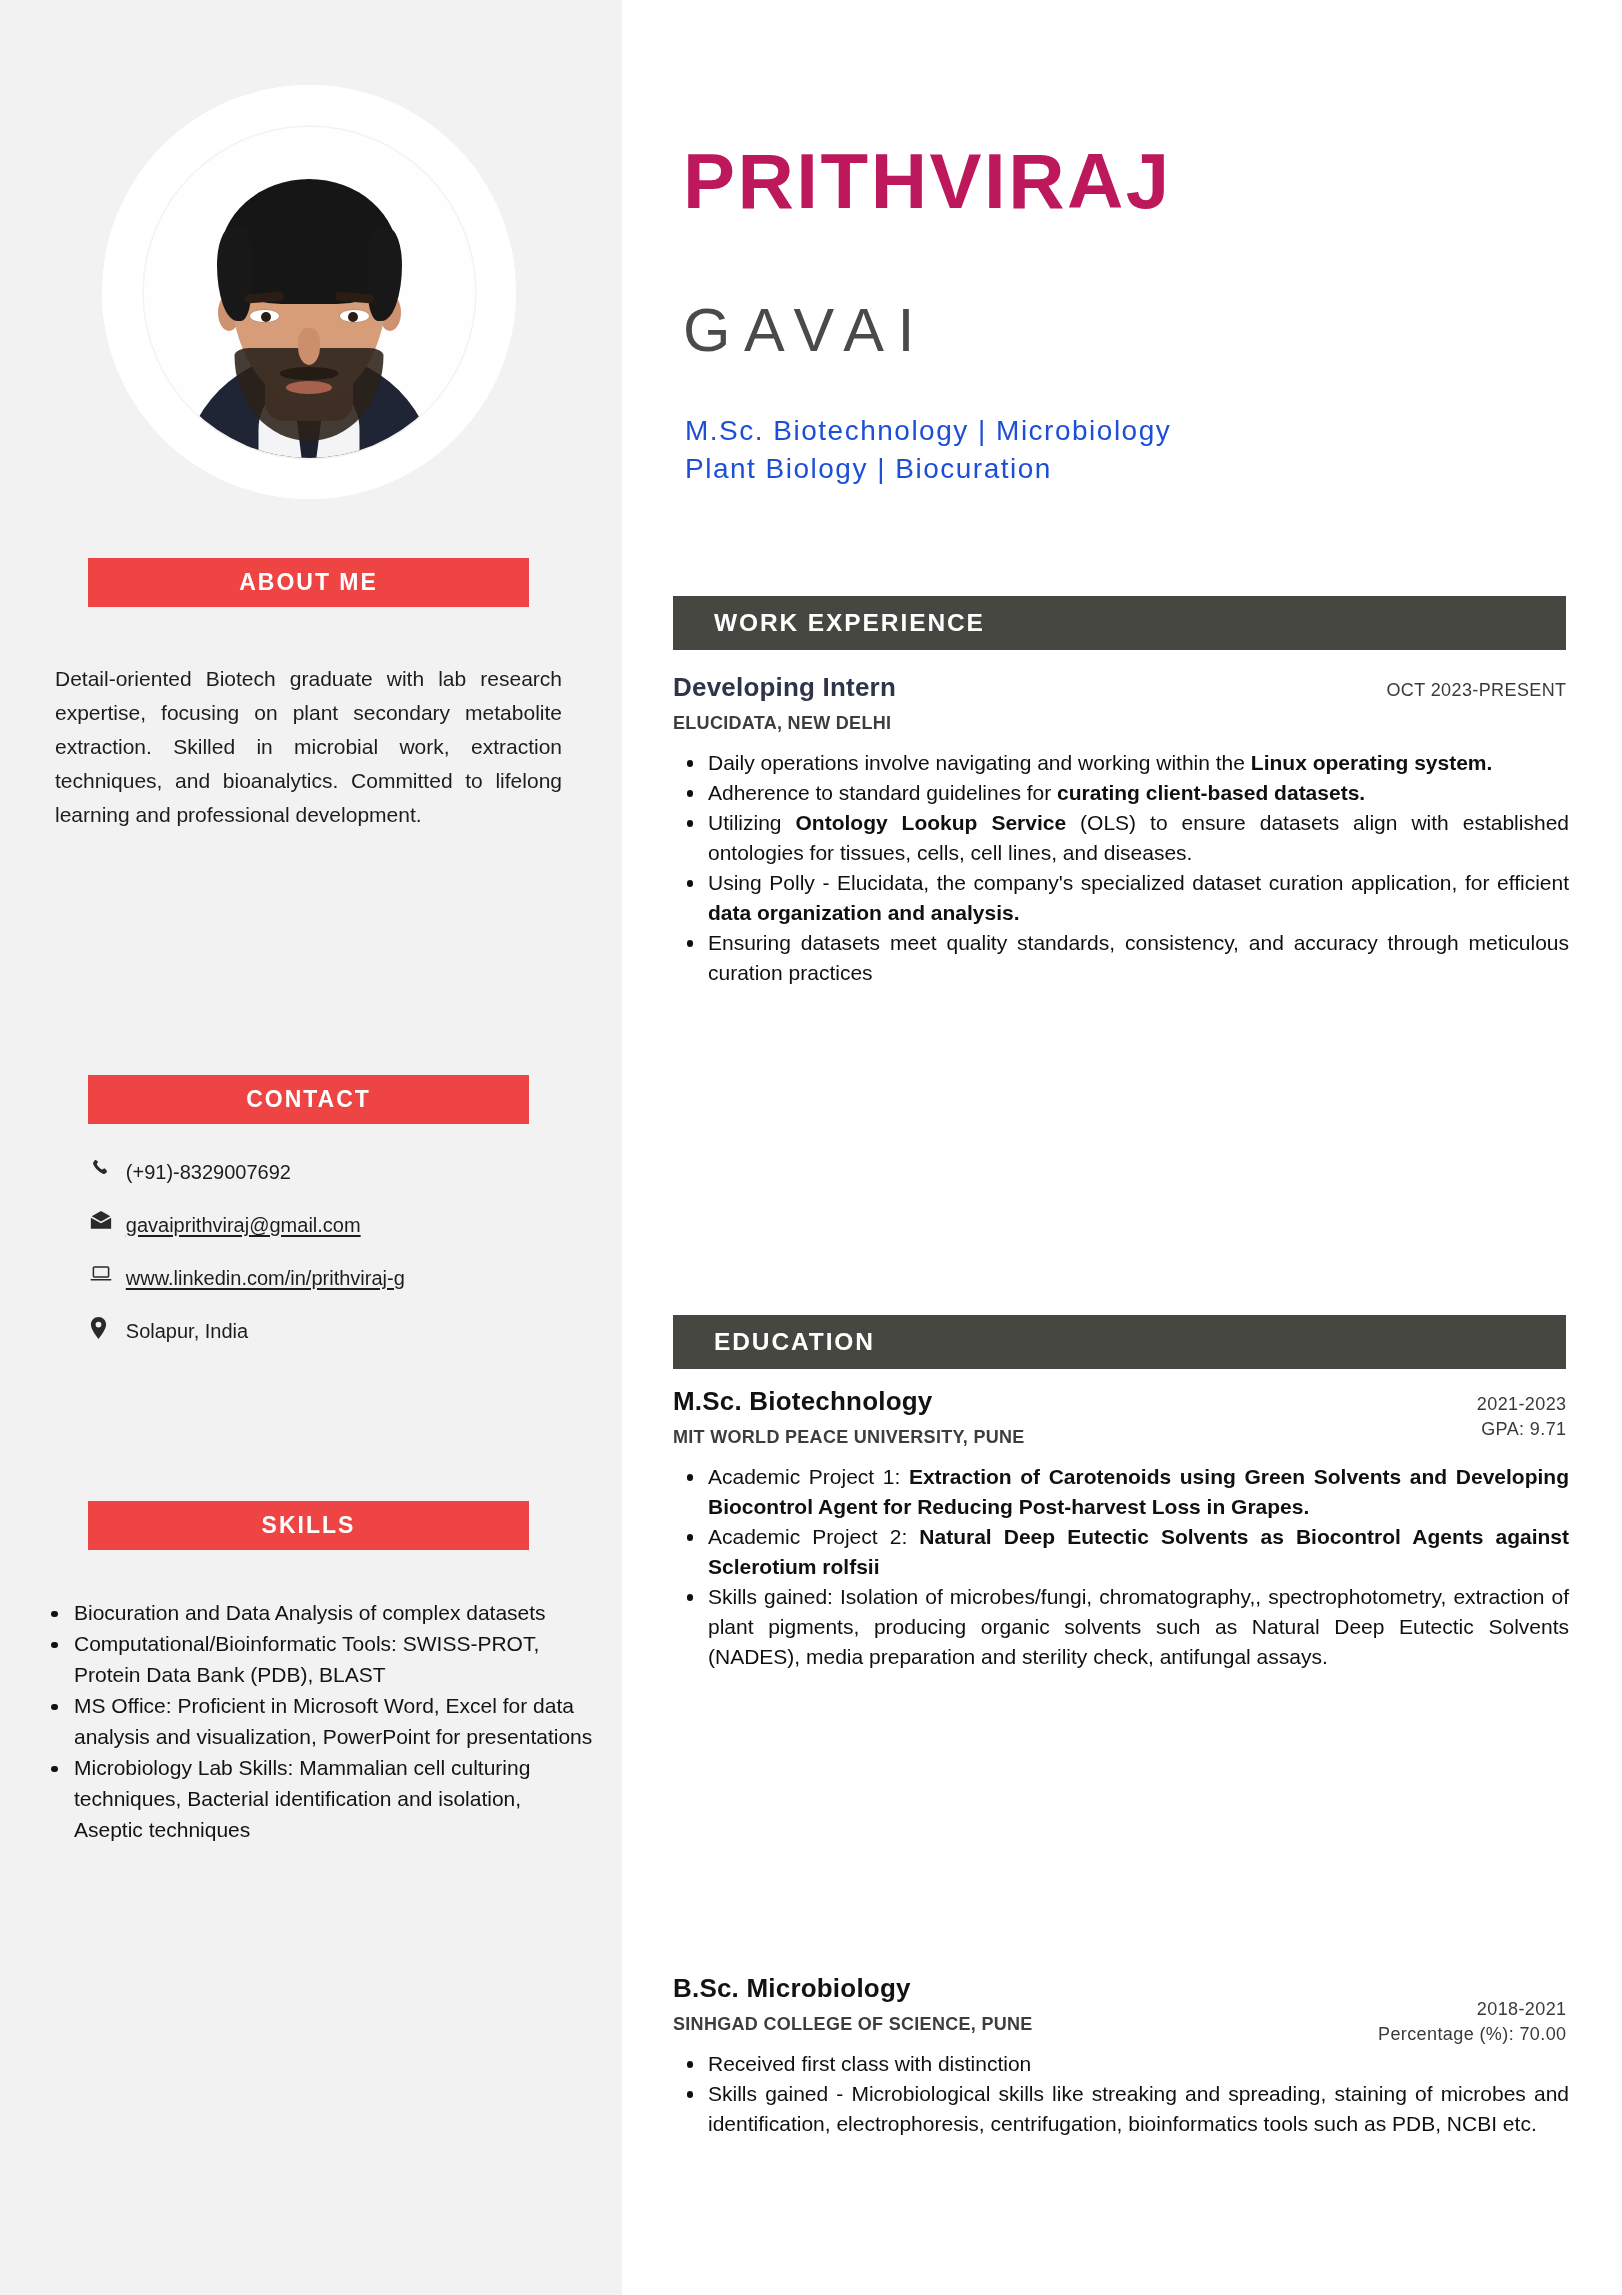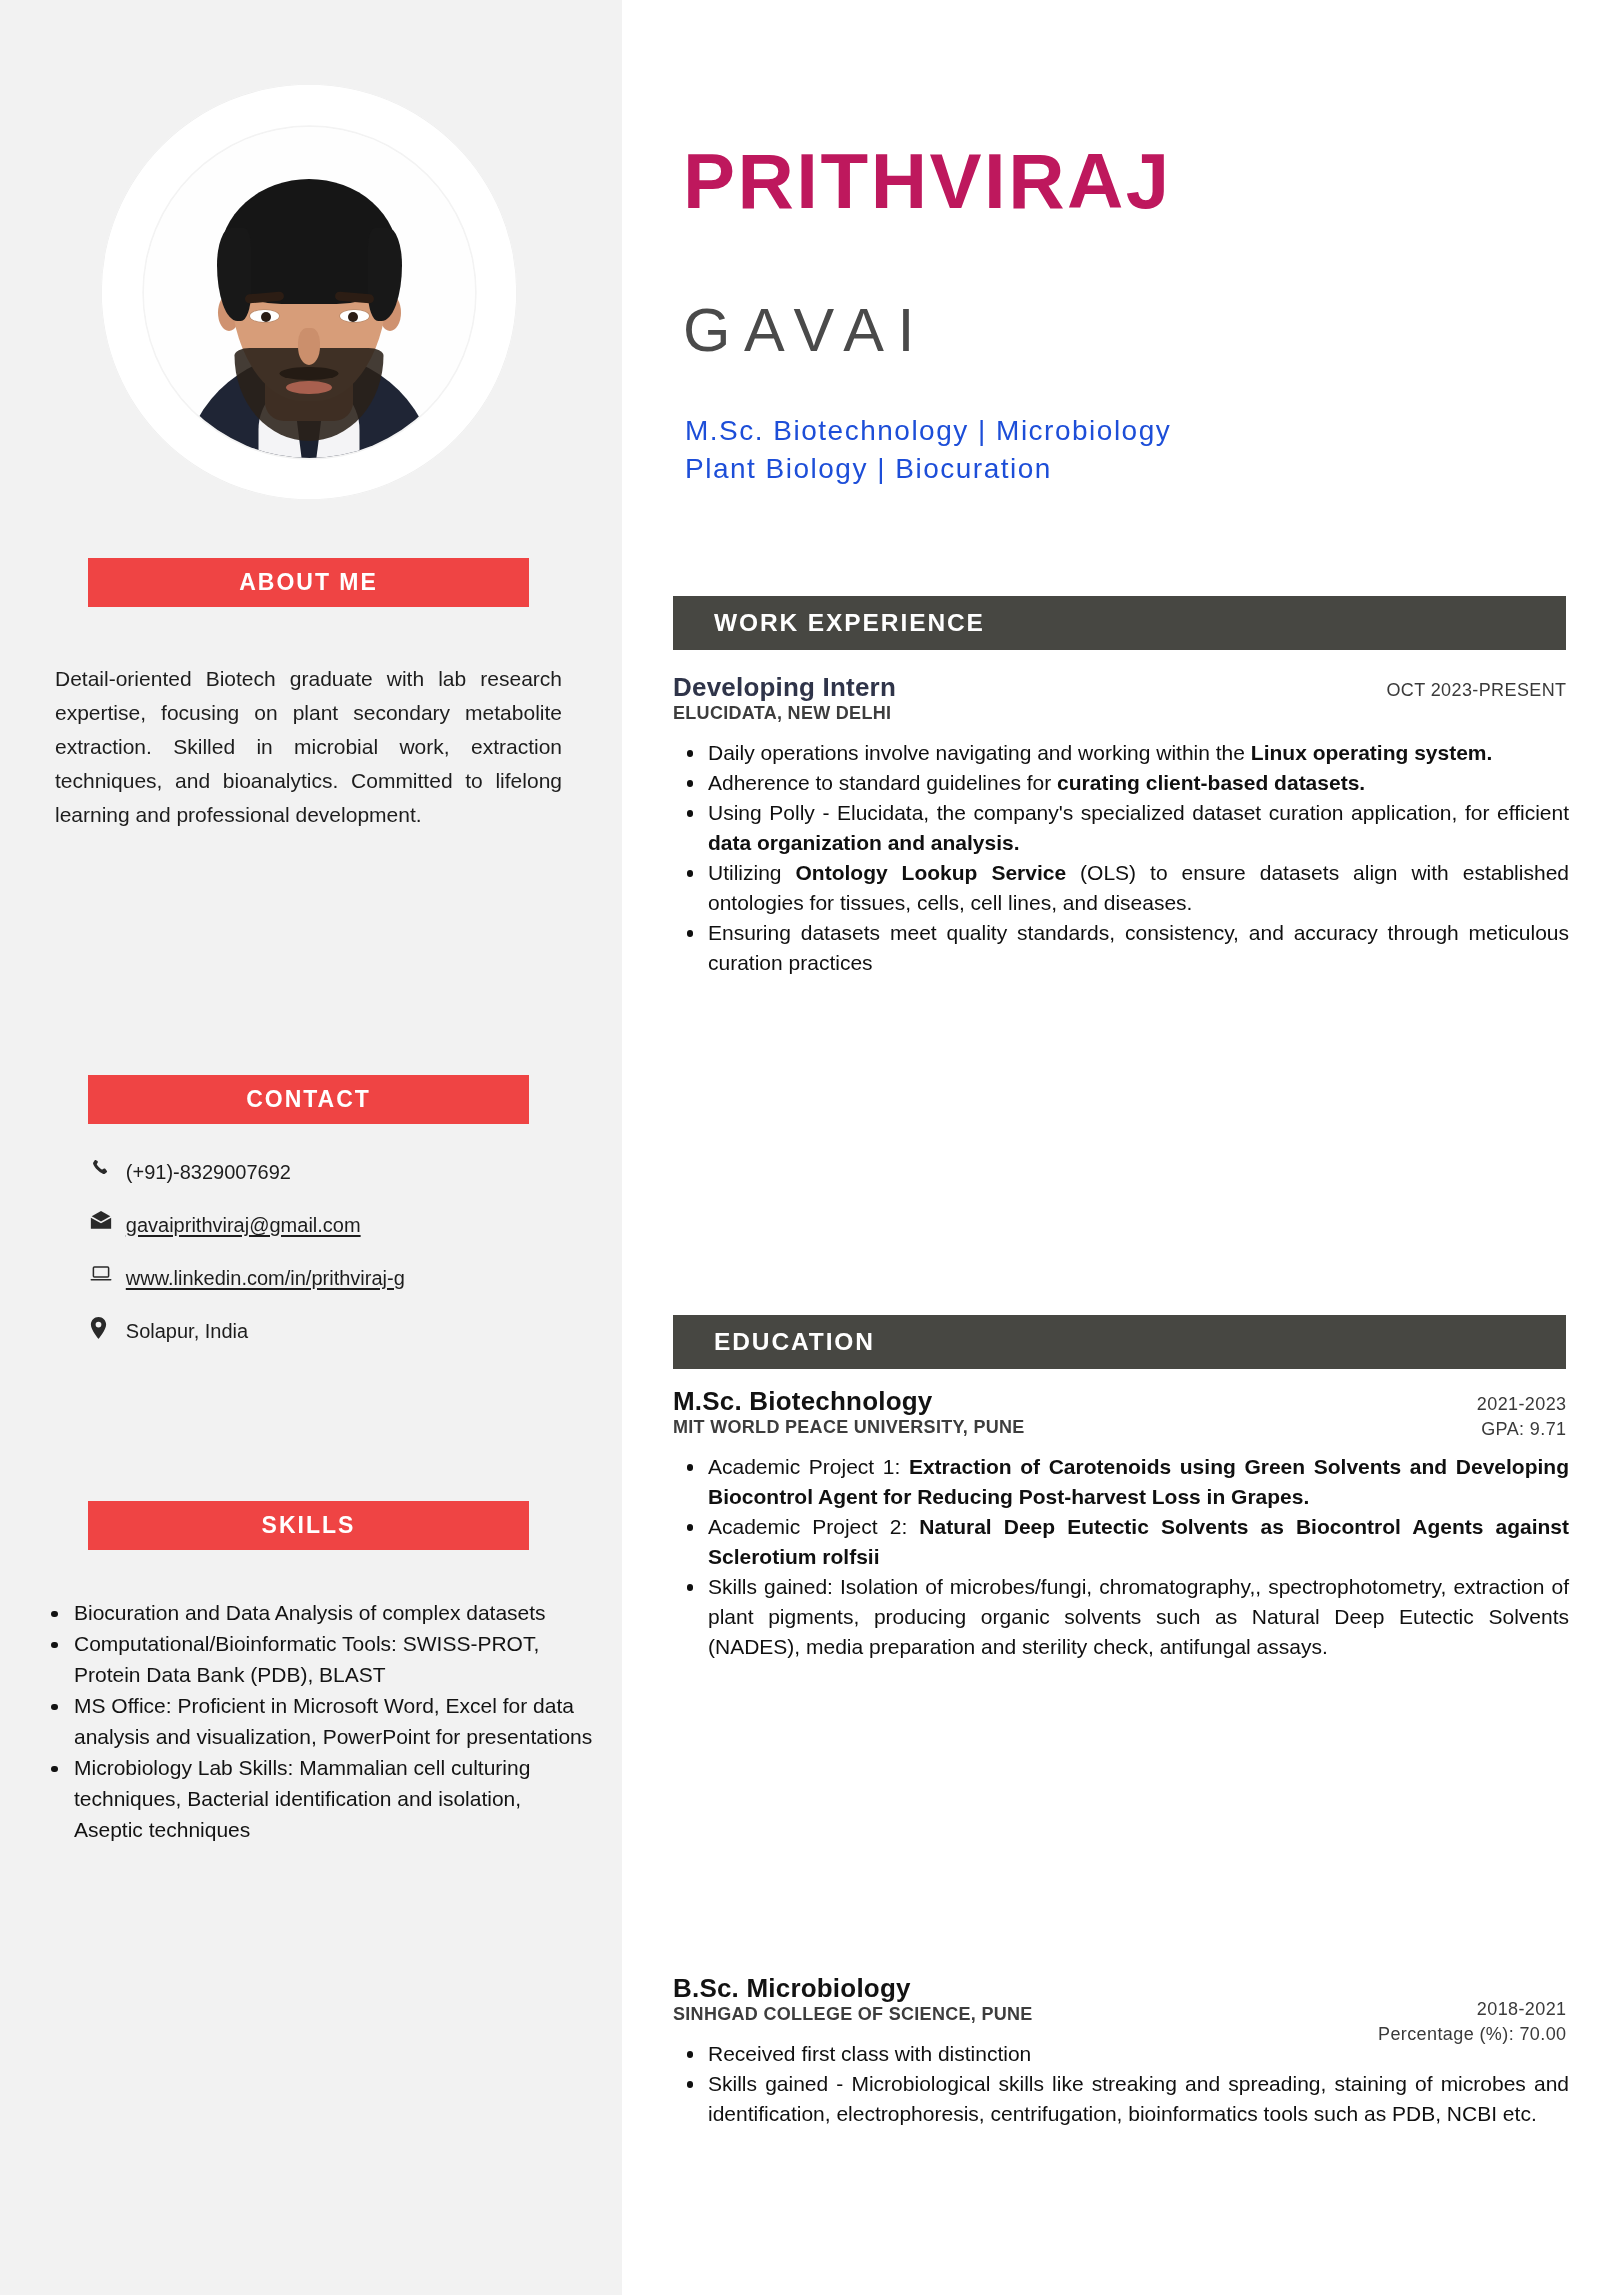--- a/index.html
+++ b/index.html
@@ -276,20 +276,21 @@
   .entry-dates {
     position: absolute;
     right: 2.5px; top: 6px;
     text-align: right;
     font-size: 18px;
     color: #3a3a3a;
     line-height: 25px;
     letter-spacing: 0.4px;
   }
   .entry-org {
+    margin-top: 10px;
     font-size: 18px;
     font-weight: bold;
     color: #3d3d3d;
     letter-spacing: 0.3px;
   }
   .entry-bullets {
     margin-top: 13.5px;
     padding-left: 0;
   }
   .entry-bullets li {
@@ -429,24 +430,24 @@
         <div class="entry-org">ELUCIDATA, NEW DELHI</div>
       </div>
       <ul class="entry-bullets">
         <li>
           <span>Daily operations involve navigating and working within the </span><b>Linux operating system.</b><span></span>
         </li>
         <li>
           <span>Adherence to standard guidelines for </span><b>curating client-based datasets.</b><span></span>
         </li>
         <li>
+          <span>Utilizing </span><b>Ontology Lookup Service</b><span> (OLS) to ensure datasets align with established ontologies for tissues, cells, cell lines, and diseases.</span>
+        </li>
+        <li>
           <span>Using Polly - Elucidata, the company's specialized dataset curation application, for efficient </span><b>data organization and analysis.</b><span></span>
-        </li>
-        <li>
-          <span>Utilizing </span><b>Ontology Lookup Service</b><span> (OLS) to ensure datasets align with established ontologies for tissues, cells, cell lines, and diseases.</span>
         </li>
         <li>
           <span>Ensuring datasets meet quality standards, consistency, and accuracy through meticulous curation practices</span><b></b><span></span>
         </li>
       </ul>
     </div>
 
     <div class="main-bar" id="edu-bar">
       <span class="main-bar-label">EDUCATION</span>
     </div>

